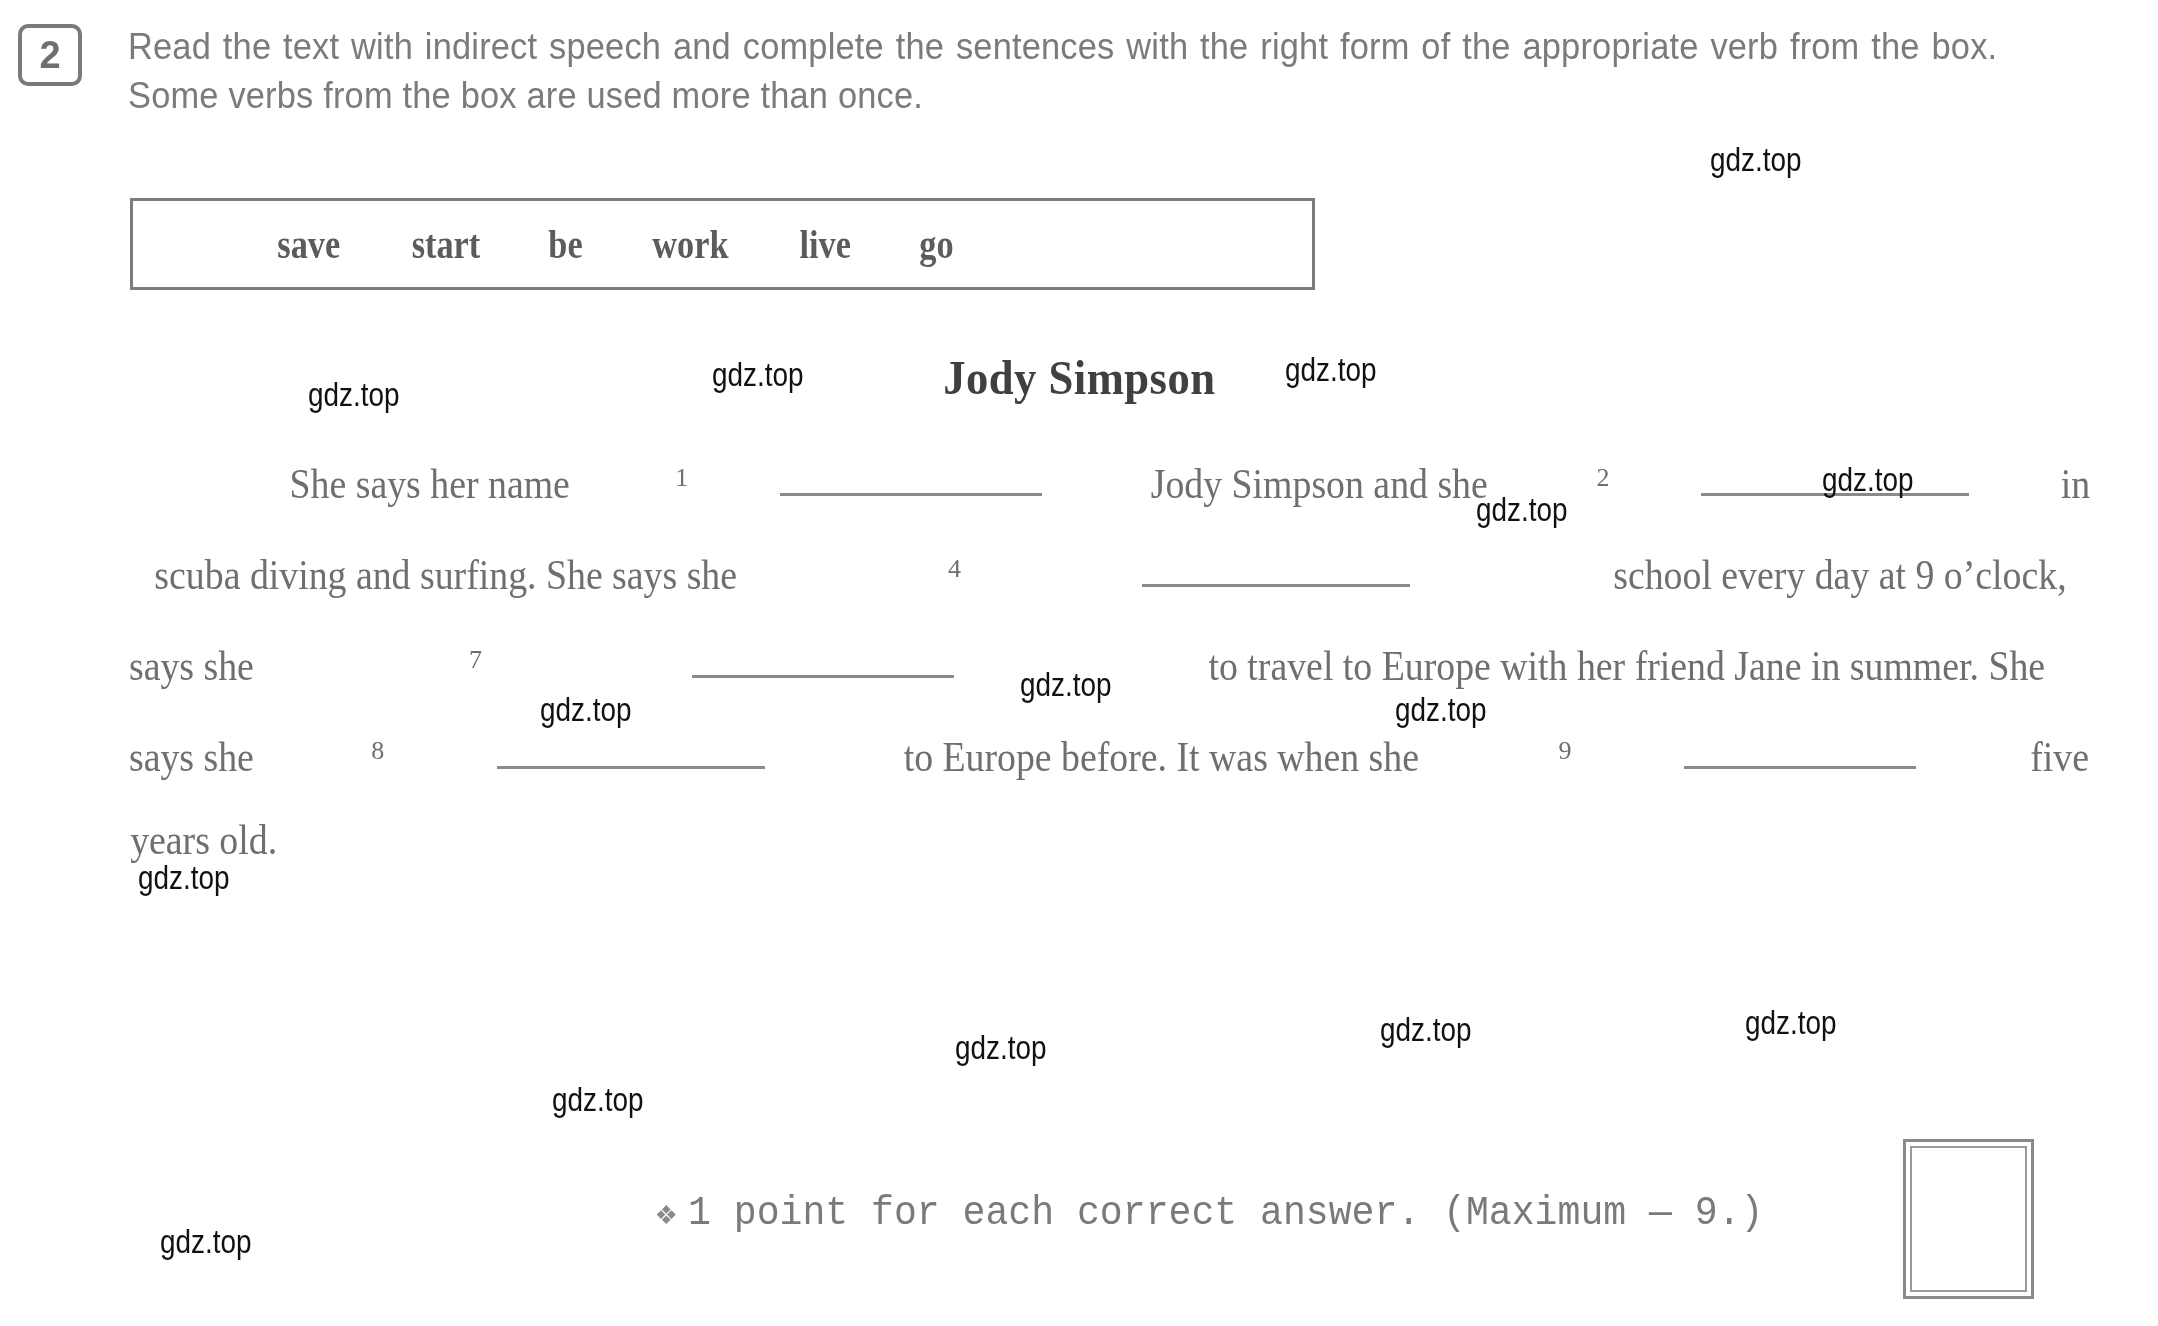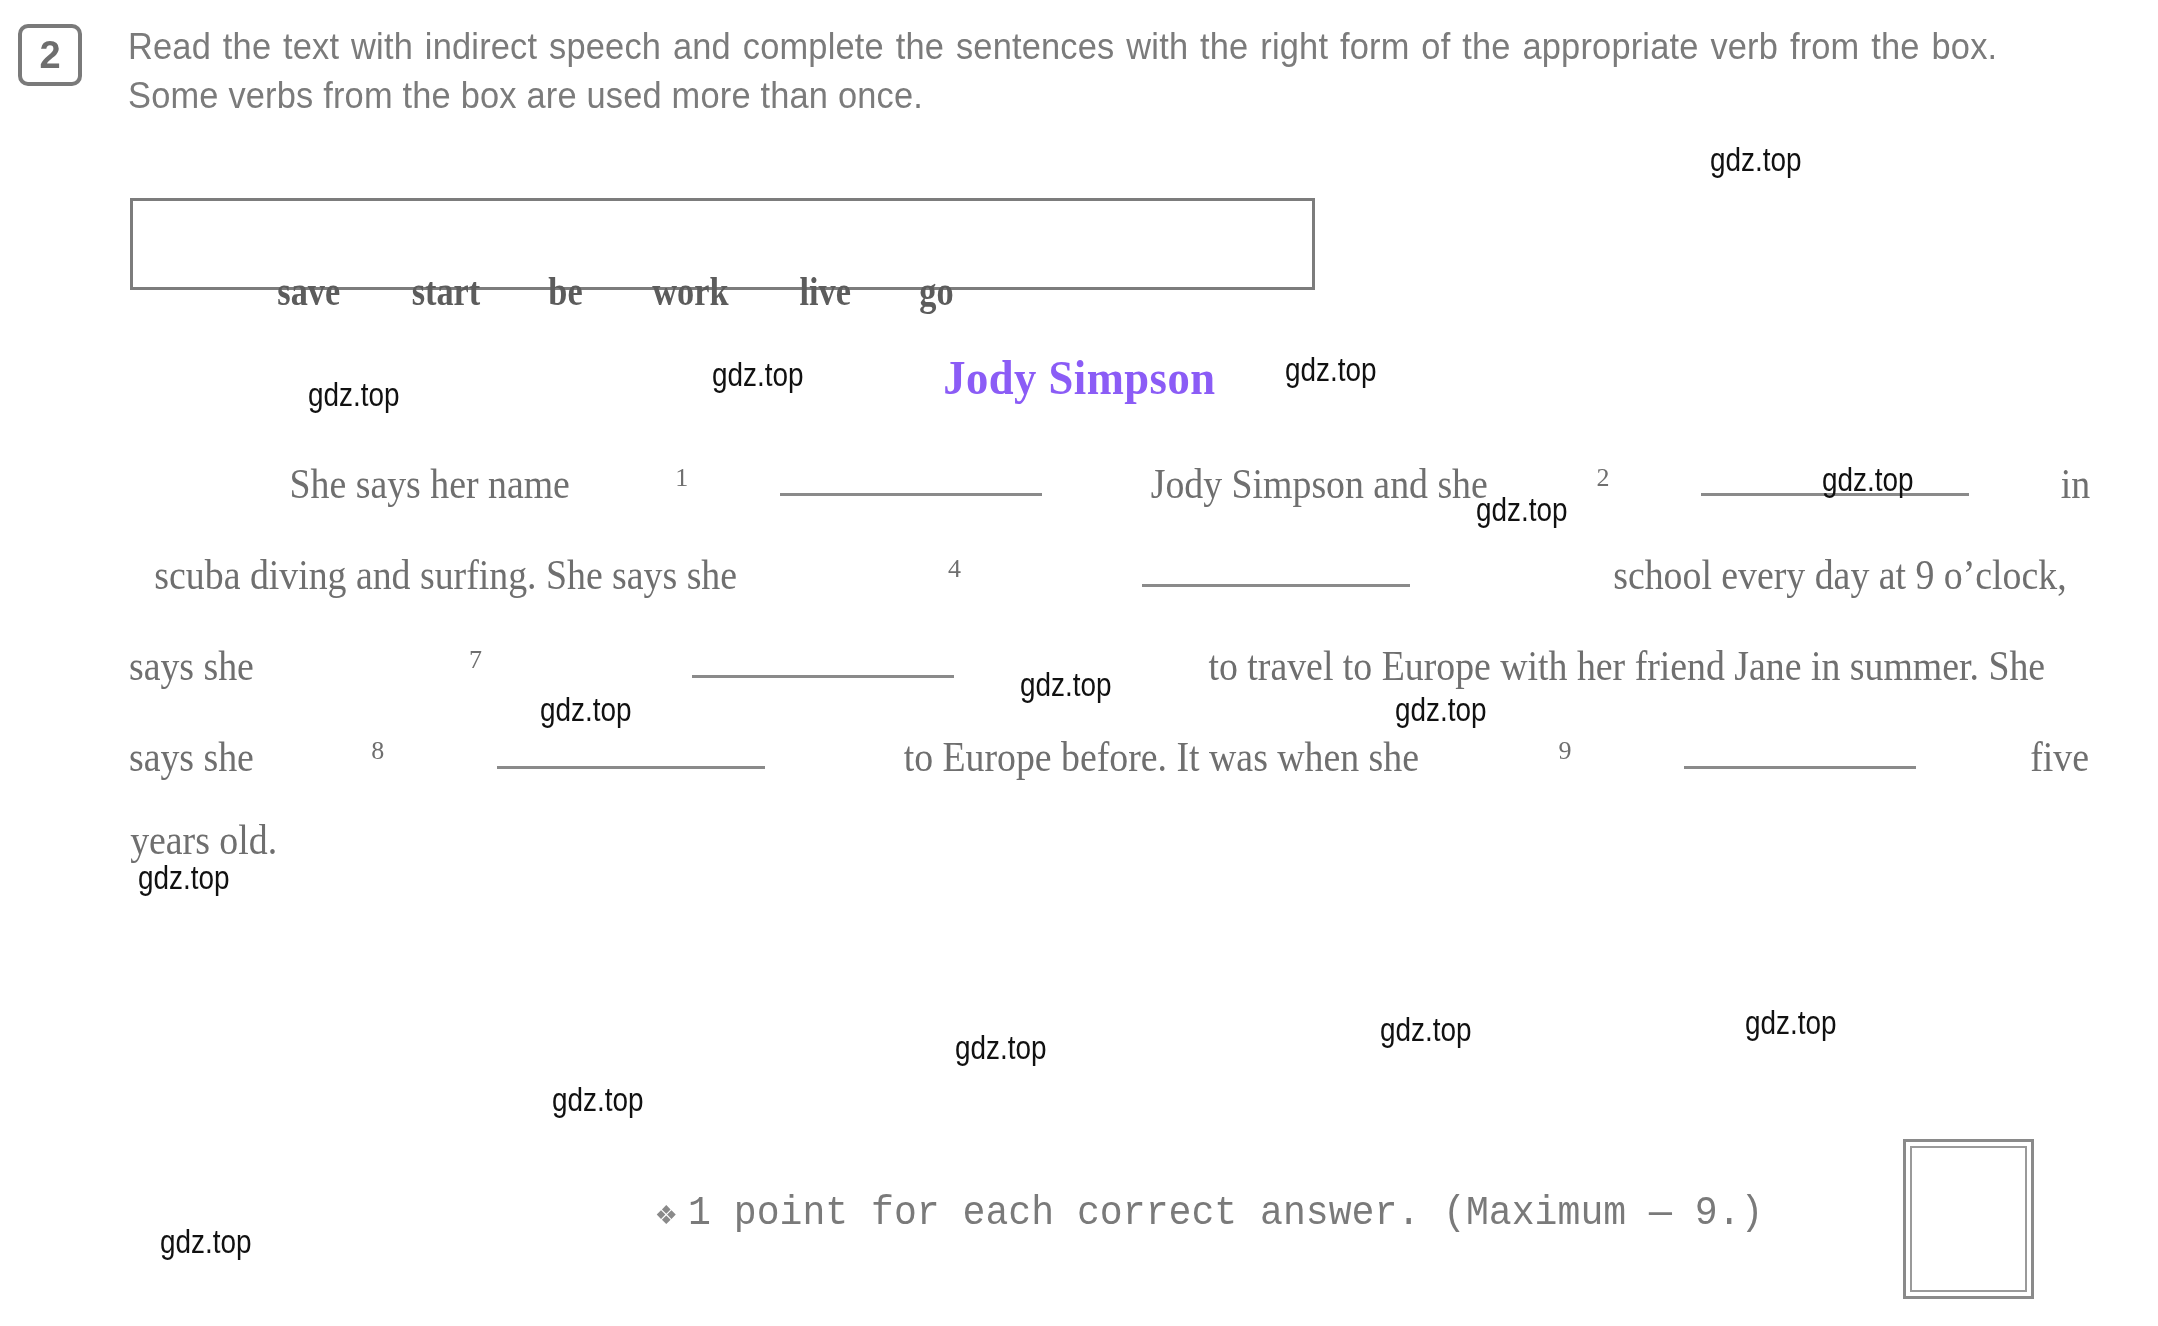--- a/index.html
+++ b/index.html
@@ -68,21 +68,20 @@
     border: 3px solid #7c7c7c;
     box-sizing: border-box;
     background: #fff;
   }
   #word-bank .inner {
     height: 100%;
     display: flex;
     align-items: center;
     padding-left: 140px;
     box-sizing: border-box;
-    margin-top: 47px;
   }
   #word-bank .word {
     font-family: "Liberation Serif", serif;
     font-weight: bold;
     font-size: 39px;
     color: #5c5c5c;
     margin-right: 62px;
     transform: scaleX(0.88);
     transform-origin: center;
     white-space: nowrap;
@@ -91,21 +90,21 @@
   
   #person-heading {
     position: absolute;
     left: 0;
     top: 350px;
     width: 2158px;
     text-align: center;
     font-family: "Liberation Serif", serif;
     font-weight: bold;
     font-size: 48px;
-    color: #8b5cf6;
+    color: #404040;
     letter-spacing: 0.5px;
   }
   #person-heading .txt {
     display: inline-block;
     transform: scaleX(0.93);
   }
 
   
   #passage {
     position: absolute;

